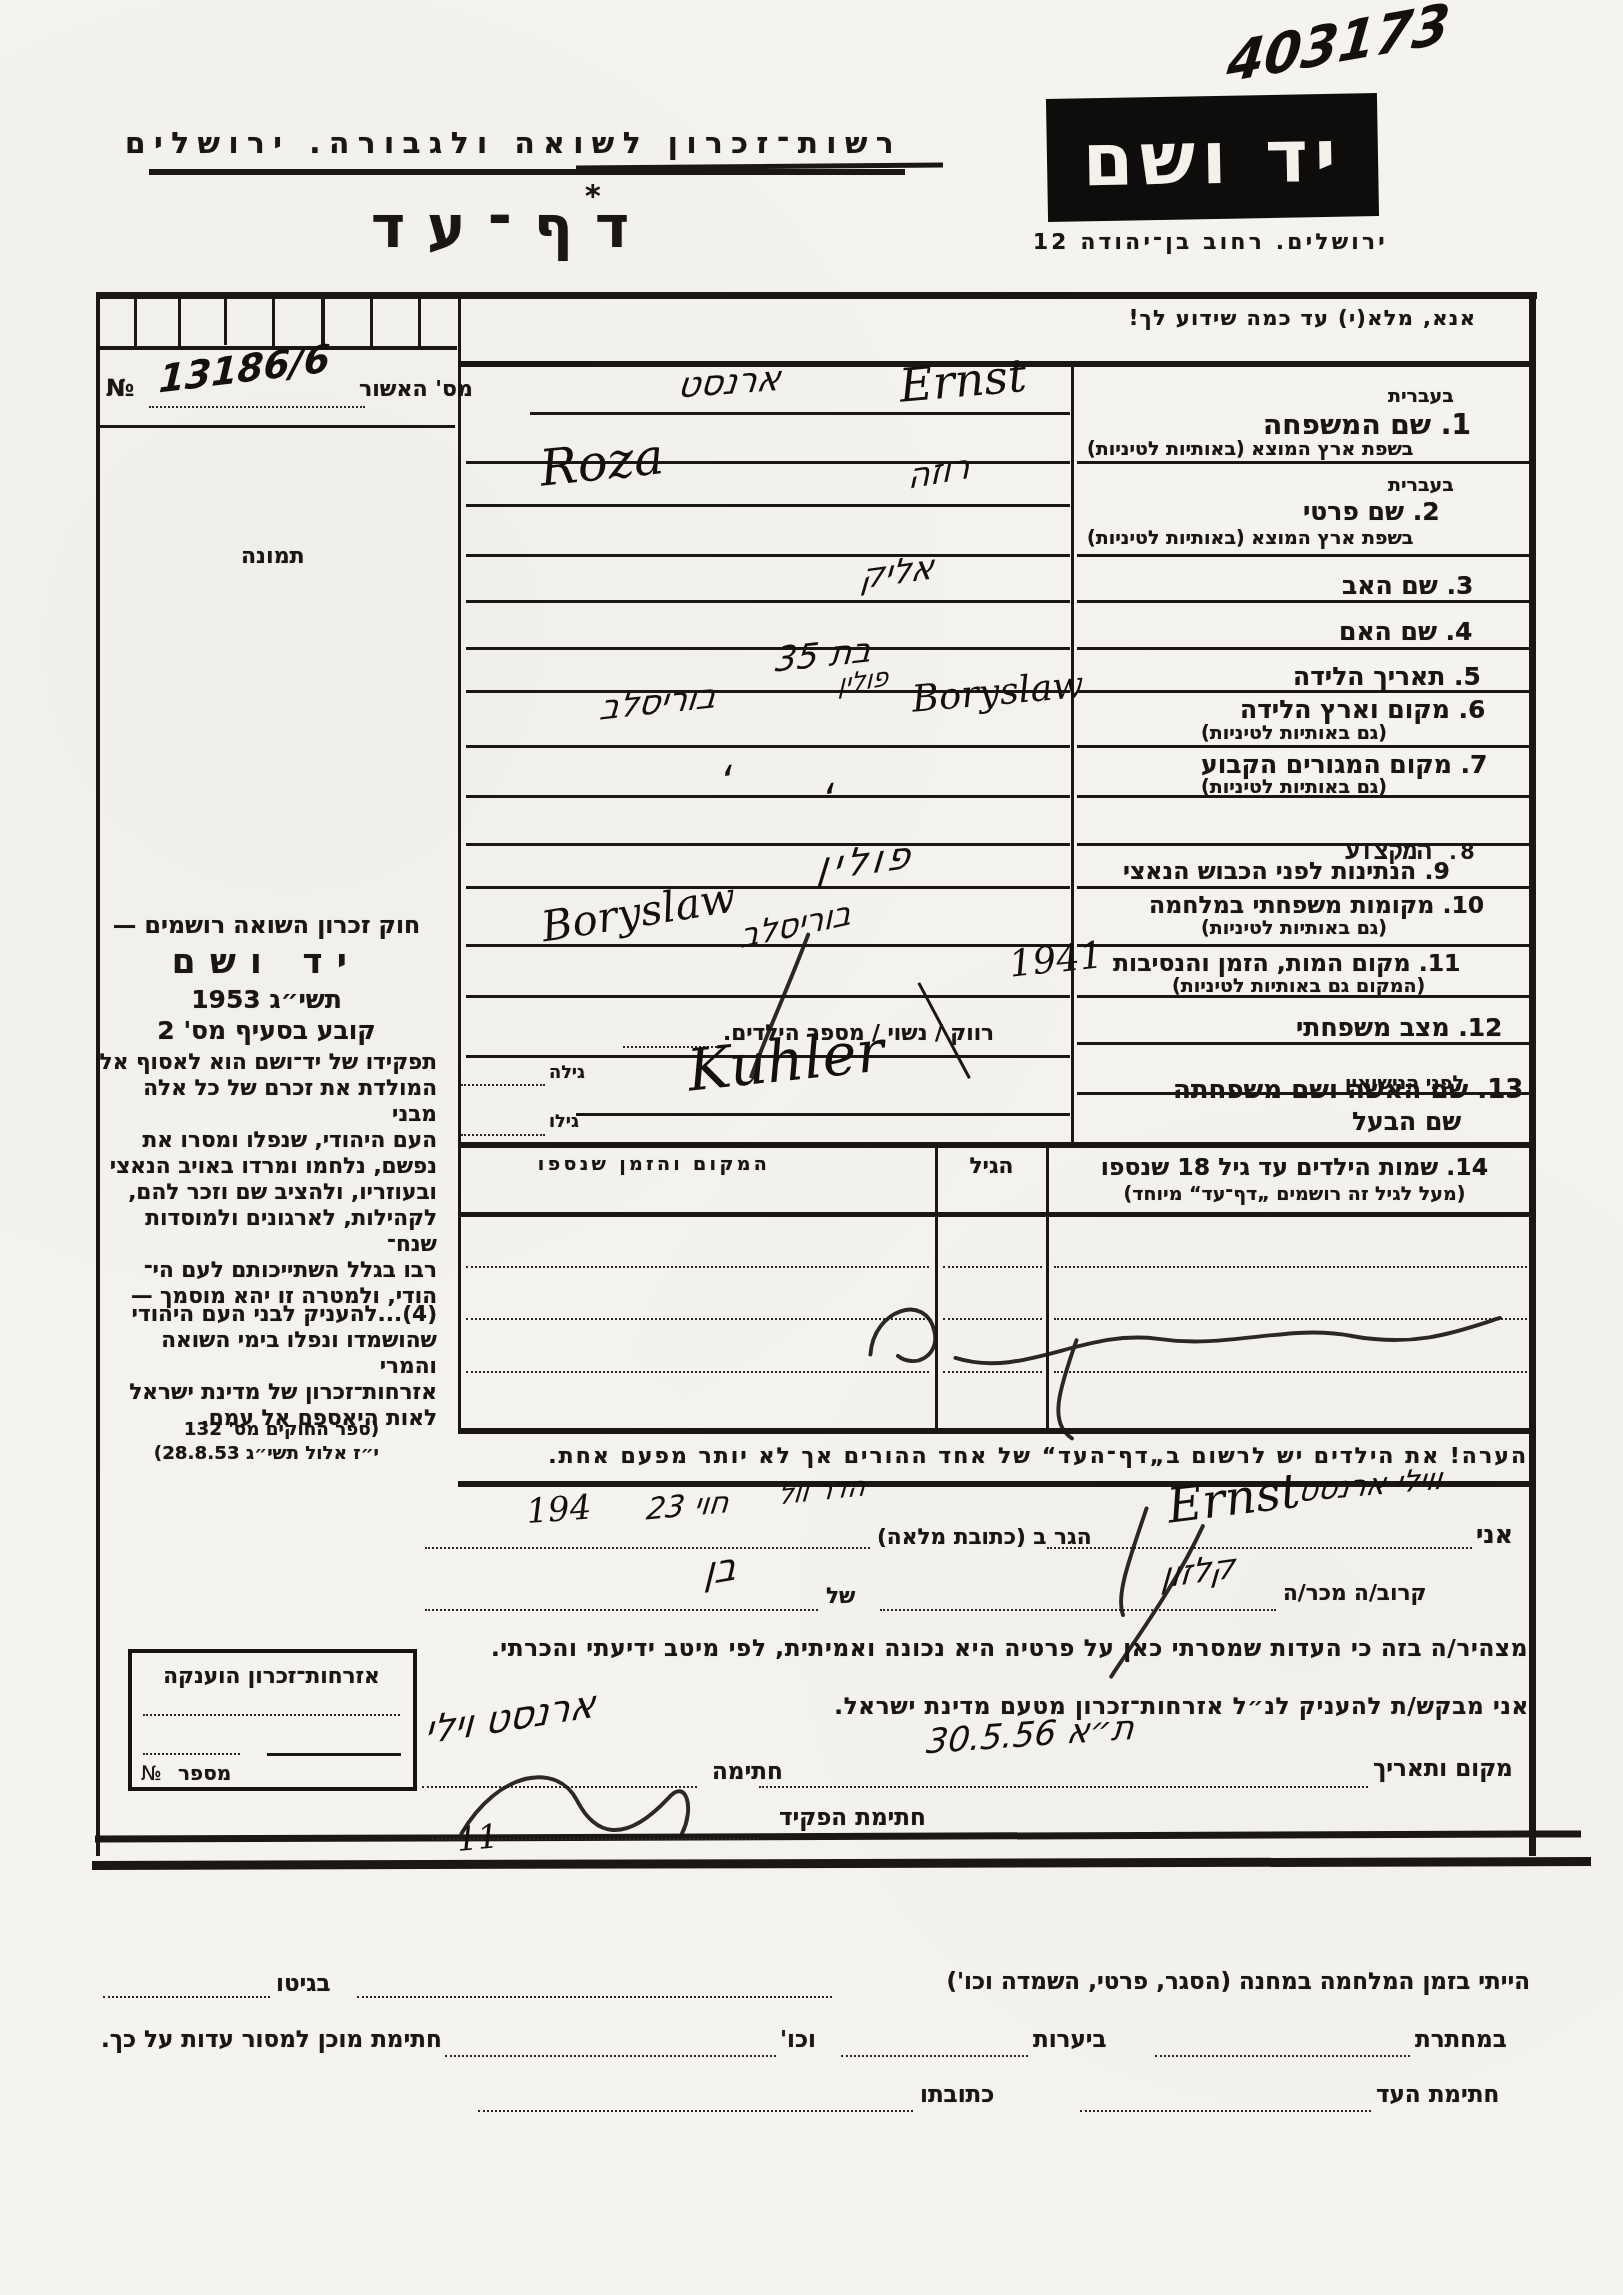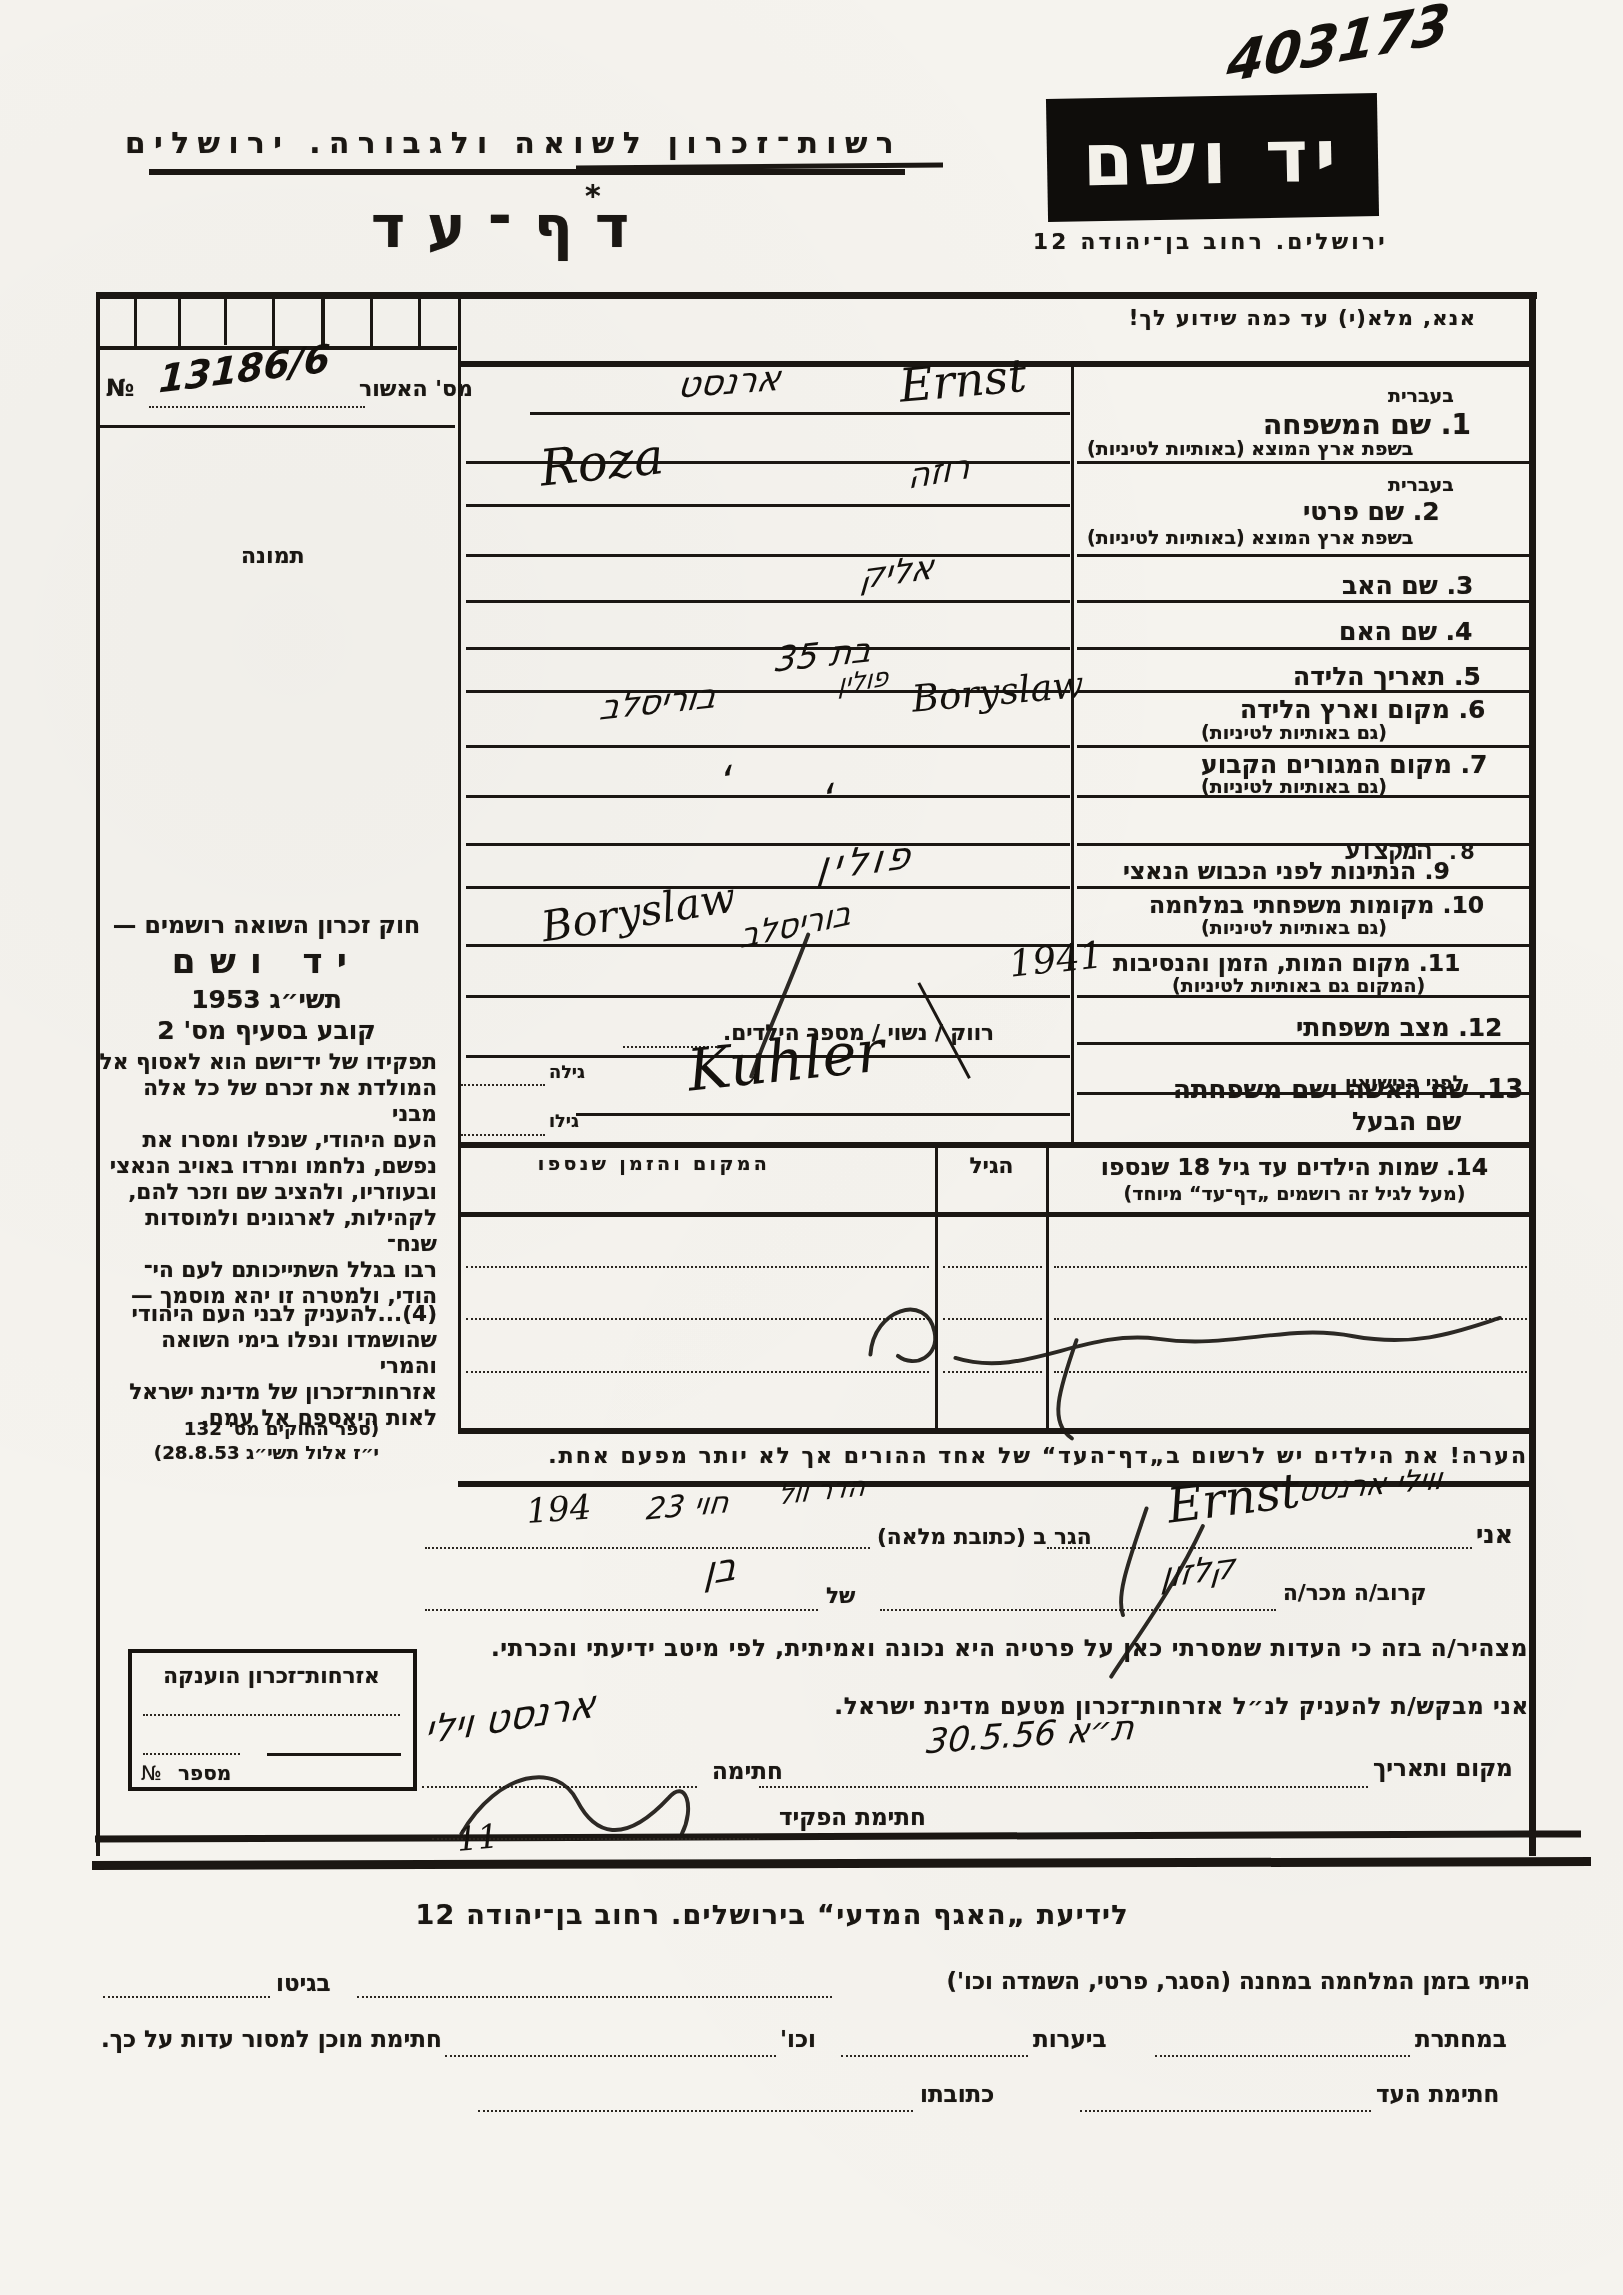--- a/index.html
+++ b/index.html
@@ -249,21 +249,20 @@
       <path d="M1330,2070 C1335,2000 1415,1975 1428,2035 C1436,2072 1398,2092 1372,2072"></path>
       <path d="M1460,2075 C1565,2108 1655,2030 1770,2046 C1880,2062 1968,2022 2068,2042 C2168,2060 2235,2032 2292,2014"></path>
       <path d="M1645,2048 C1618,2125 1602,2175 1638,2198"></path>
       <path d="M1235,1428 C1200,1520 1172,1578 1148,1645"></path>
       <path d="M1752,2305 C1725,2385 1705,2438 1716,2468"></path>
       <path d="M1838,2332 C1795,2425 1735,2505 1698,2562"></path>
       <path d="M705,2802 C762,2705 852,2692 882,2752 C908,2802 952,2822 1022,2747 C1048,2717 1062,2762 1042,2802"></path>
     </g>
   </svg>
 
-  <div class="t ctr" style="left:488px;top:1899px;width:641px;font-size:27px;letter-spacing:1.3px;">לידיעת „האגף המדעי“ בירושלים.   רחוב בן־יהודה 12</div>
 
   <div class="t" style="left:839px;top:1968px;width:691px;font-size:23px;text-align:right;">הייתי בזמן המלחמה במחנה (הסגר, פרטי, השמדה וכו')</div>
   <div class="dotl" style="left:357px;top:1996px;width:475px;"></div>
   <div class="t" style="left:276px;top:1970px;font-size:23px;">בגיטו</div>
   <div class="dotl" style="left:103px;top:1996px;width:167px;"></div>
 
   <div class="t" style="left:1415px;top:2026px;font-size:23px;">במחתרת</div>
   <div class="dotl" style="left:1155px;top:2055px;width:255px;"></div>
   <div class="t" style="left:1033px;top:2026px;font-size:23px;">ביערות</div>
   <div class="dotl" style="left:841px;top:2055px;width:187px;"></div>

